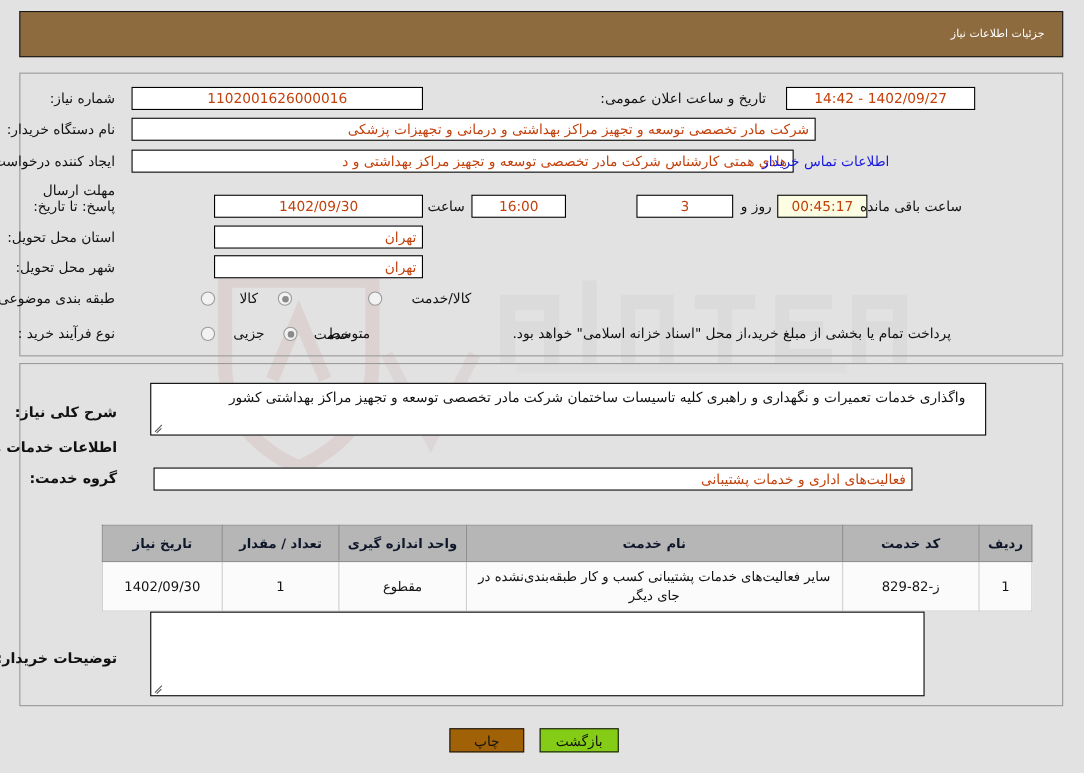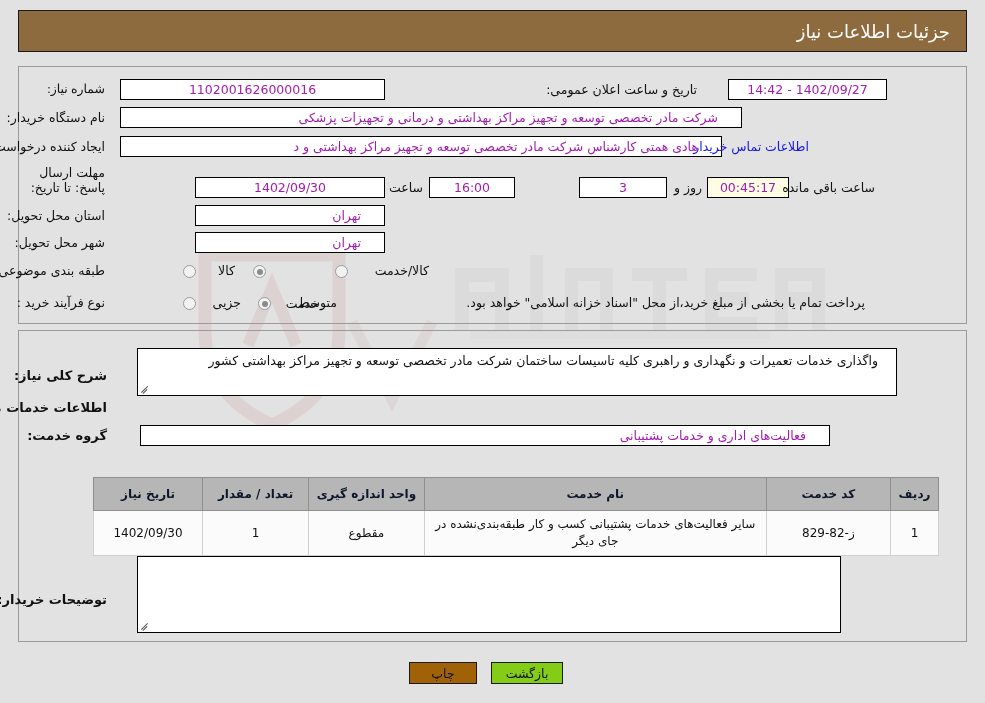--- a/index.html
+++ b/index.html
@@ -37,21 +37,21 @@
     background: #8d6b3f;
     border: 1px solid #1a1a1a;
     box-sizing: border-box;
     display: flex;
     align-items: center;
     justify-content: flex-start;
     z-index: 2;
   }
   .header-title {
     color: #ffffff;
-    font-size: 18px;
+    font-size: 10px;
     padding-right: 16px;
     white-space: nowrap;
   }
 
   
   .panel {
     position: absolute;
     border: 1px solid #9a9a9a;
     box-sizing: border-box;
     background: transparent;
@@ -69,24 +69,24 @@
     z-index: 3;
     line-height: 15px;
   }
   .lbl-bold { font-weight: bold; }
   .fld {
     position: absolute;
     background: #ffffff;
     border: 1px solid #000000;
     box-sizing: border-box;
     font-size: 12.5px;
-    color: #a21caf;
+    color: #c2410c;
     display: flex;
     align-items: center;
-    padding: 0 23px;
+    padding: 0 5px;
     white-space: nowrap;
     overflow: hidden;
     z-index: 3;
     height: 21px;
     font-family: "DejaVu Sans", "Liberation Sans", sans-serif;
   }
   .fld.center { justify-content: center; }
   .fld.right  { justify-content: flex-start; }
   .fld.cream  { background: #fdfde4; }
   .link {
@@ -254,24 +254,24 @@
       </g>
     </g>
   </svg>
 
   <div class="header-bar">
     <span class="header-title">جزئیات اطلاعات نیاز</span>
   </div>
 
   <div class="panel" id="panel-top"></div>
 
-  <div class="lbl" style="right:880px; top:82px;font-family:Liberation Serif, serif;">شماره نیاز:</div>
+  <div class="lbl" style="right:880px; top:82px;">شماره نیاز:</div>
   <div class="fld center" style="right:600px; top:79px; width:265px;">1102001626000016</div>
   <div class="lbl" style="right:288px; top:82px;">تاریخ و ساعت اعلان عمومی:</div>
-  <div class="fld center" style="right:98px; top:79px; width:159px;">1402/09/27 - 14:42</div>
+  <div class="fld center" style="right:98px; top:79px; width:172px;">1402/09/27 - 14:42</div>
 
   <div class="lbl" style="right:880px; top:110px;">نام دستگاه خریدار:</div>
   <div class="fld right" style="right:243px; top:107px; width:622px;">شرکت مادر تخصصی توسعه و تجهیز مراکز بهداشتی و درمانی و تجهیزات پزشکی</div>
 
   <div class="lbl" style="right:880px; top:139px;">ایجاد کننده درخواست:</div>
   <div class="fld right" style="right:263px; top:136px; width:602px;">هادی همتی کارشناس شرکت مادر تخصصی توسعه و تجهیز مراکز بهداشتی و د</div>
   <div class="link" style="right:176px; top:139px;">اطلاعات تماس خریدار</div>
 
   <div class="lbl" style="right:880px; top:165px; width:92px; text-align:right; white-space:normal;">مهلت ارسال پاسخ: تا تاریخ:</div>
   <div class="fld center" style="right:600px; top:177px; width:190px;">1402/09/30</div>

